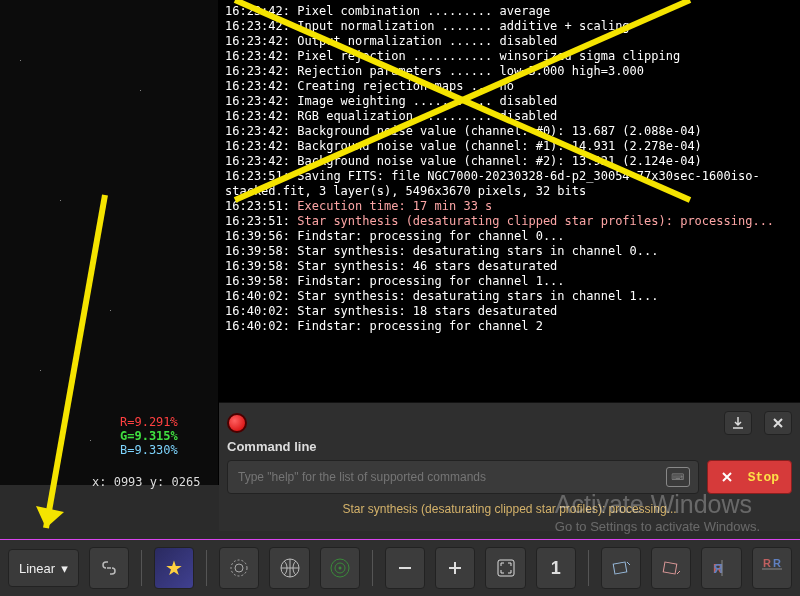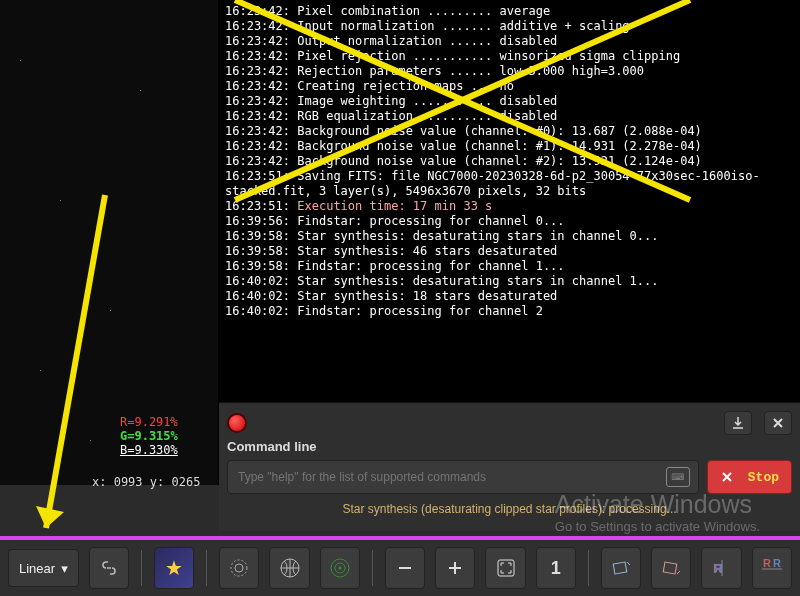--- a/index.html
+++ b/index.html
@@ -44,21 +44,21 @@
   .rgb-info {
     position: absolute;
     left: 120px;
     top: 415px;
     font-family: monospace;
     font-size: 12px;
     text-align: right;
   }
   .rgb-r { color: #ff4040; }
   .rgb-g { color: #40e040; font-weight: bold; }
-  .rgb-b { color: #ffffff; text-decoration: underline; }
+  .rgb-b { color: #7dd3fc; }
   .coord-info {
     position: absolute;
     left: 92px;
     top: 475px;
     font-family: monospace;
     font-size: 12px;
     color: #ddd;
   }
   .cmd-section {
     position: absolute;
@@ -147,21 +147,21 @@
     color: #d4b26a;
     font-size: 12px;
   }
   .toolbar {
     position: absolute;
     left: 0;
     bottom: 0;
     right: 0;
     height: 56px;
     background: #2f2f2f;
-    border-top: 4px solid #d946ef;
+    border-top: 1px solid #d946ef;
     display: flex;
     align-items: center;
     padding: 0 8px;
     gap: 10px;
   }
   .tb-btn {
     width: 40px; height: 40px;
     background: #3c3c3c;
     border: 1px solid #222;
     border-radius: 4px;
@@ -214,20 +214,21 @@
     <div class="log-line"><span class="ts">16:23:42:</span><span> Rejection parameters ...... low=3.000 high=3.000</span></div>
     <div class="log-line"><span class="ts">16:23:42:</span><span> Creating rejection maps ... no</span></div>
     <div class="log-line"><span class="ts">16:23:42:</span><span> Image weighting ........... disabled</span></div>
     <div class="log-line"><span class="ts">16:23:42:</span><span> RGB equalization .......... disabled</span></div>
     <div class="log-line"><span class="ts">16:23:42:</span><span> Background noise value (channel: #0): 13.687 (2.088e-04)</span></div>
     <div class="log-line"><span class="ts">16:23:42:</span><span> Background noise value (channel: #1): 14.931 (2.278e-04)</span></div>
     <div class="log-line"><span class="ts">16:23:42:</span><span> Background noise value (channel: #2): 13.921 (2.124e-04)</span></div>
     <div class="log-line"><span class="ts">16:23:51:</span><span> Saving FITS: file NGC7000-20230328-6d-p2_30054-77x30sec-1600iso-</span></div>
     <div class="log-line"><span class="ts"></span><span>stacked.fit, 3 layer(s), 5496x3670 pixels, 32 bits</span></div>
     <div class="log-line"><span class="ts">16:23:51:</span><span class="green"> Execution time: 17 min 33 s</span></div>
+    <div class="log-line"><span class="ts">16:23:51:</span><span class="green"> Star synthesis (desaturating clipped star profiles): processing...</span></div>
     <div class="log-line"><span class="ts">16:39:56:</span><span> Findstar: processing for channel 0...</span></div>
     <div class="log-line"><span class="ts">16:39:58:</span><span> Star synthesis: desaturating stars in channel 0...</span></div>
     <div class="log-line"><span class="ts">16:39:58:</span><span> Star synthesis: 46 stars desaturated</span></div>
     <div class="log-line"><span class="ts">16:39:58:</span><span> Findstar: processing for channel 1...</span></div>
     <div class="log-line"><span class="ts">16:40:02:</span><span> Star synthesis: desaturating stars in channel 1...</span></div>
     <div class="log-line"><span class="ts">16:40:02:</span><span> Star synthesis: 18 stars desaturated</span></div>
     <div class="log-line"><span class="ts">16:40:02:</span><span> Findstar: processing for channel 2</span></div>
   </div>
 
 <div class="rgb-info">

